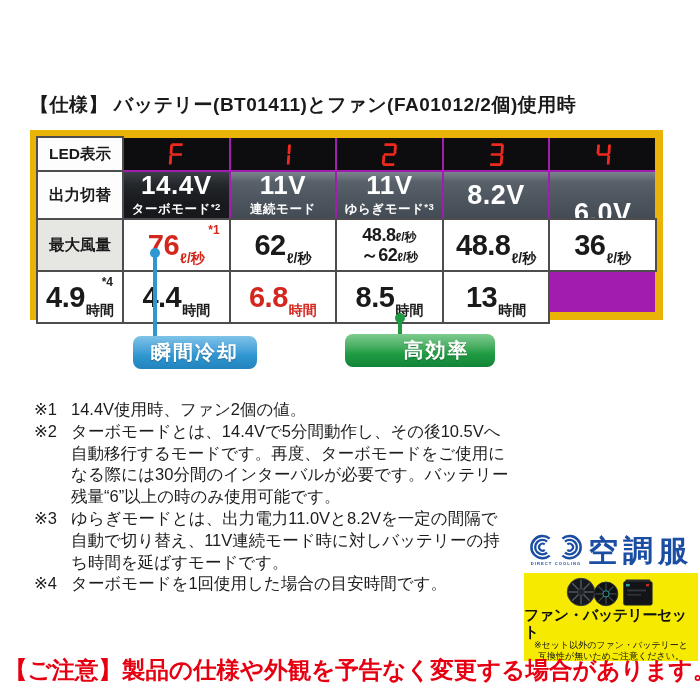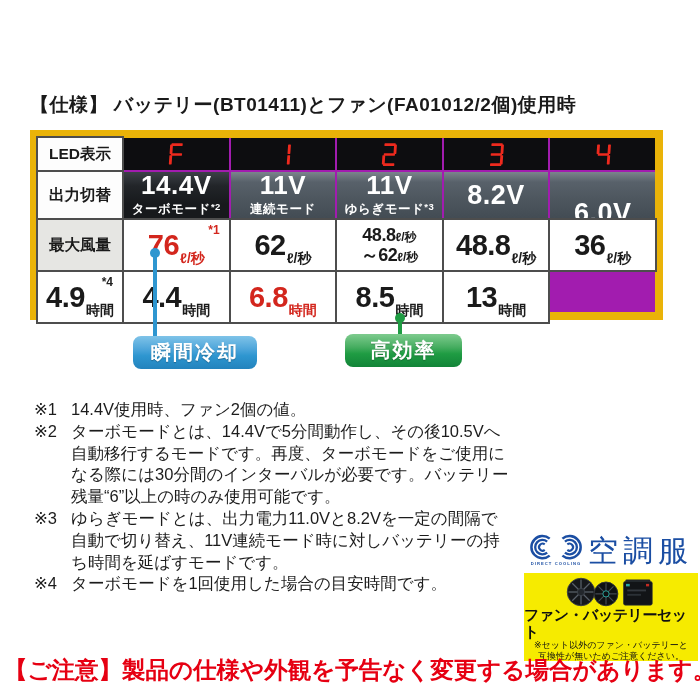--- a/index.html
+++ b/index.html
@@ -43,31 +43,31 @@
   .dot-blue{left:150px;top:248px;background:var(--badge_blue);}
   .vline-blue{left:153px;top:252px;height:88px;background:var(--badge_blue);}
   .dot-green{left:395px;top:313px;background:var(--badge_green);}
   .vline-green{left:398px;top:317px;height:20px;background:var(--badge_green);}
   .badge{position:absolute;z-index:5;border-radius:8px;display:flex;align-items:center;justify-content:center;
          color:#fff;font-weight:bold;font-size:20px;letter-spacing:2px;
          text-shadow:0 1px 1px rgba(0,0,0,.25);font-family:Liberation Mono, monospace;}
   .badge-blue{left:133px;top:336px;width:124px;height:33px;
     background:linear-gradient(180deg,var(--badge_blue_hi) 0%,#4da5da 40%,var(--badge_blue) 60%,#2383bd 100%);}
   .badge-green{left:345px;top:334px;width:117px;height:33px;
-    background:linear-gradient(180deg,var(--badge_green_hi) 0%,#46ad60 40%,var(--badge_green) 60%,#128438 100%);}
+    background:linear-gradient(180deg,var(--badge_green_hi) 0%,#46ad60 40%,var(--badge_green) 60%,#128438 100%);padding-left:33px;}
 
   
   .notes{position:absolute;left:34px;top:399px;width:480px;font-size:16.5px;line-height:21.8px;color:#1c1c1c;}
   .note{position:relative;padding-left:37px;}
   .note .marker{position:absolute;left:0;top:0;}
 
   
   .brand{position:absolute;left:524px;top:532px;width:174px;}
   .logo-row{display:flex;align-items:center;justify-content:center;gap:3px;height:38px;}
-  .logo-text{font-size:30px;font-weight:normal;color:var(--brand_blue);letter-spacing:5px;line-height:1;}
+  .logo-text{font-size:30px;font-weight:bold;color:var(--brand_blue);letter-spacing:5px;line-height:1;}
   .set-box{margin-top:3px;width:174px;height:88px;background:var(--box_yellow);
            display:flex;flex-direction:column;align-items:center;justify-content:flex-start;box-sizing:border-box;padding-top:4px;}
   .set-title{font-size:15px;font-weight:bold;color:#111;line-height:1.1;letter-spacing:-.5px;}
   .set-note{font-size:9px;line-height:10.5px;color:#111;text-align:center;font-weight:normal;}
 
   
   .warning{position:absolute;left:4px;top:654px;font-size:23.5px;font-weight:bold;
            color:var(--warning_red);white-space:nowrap;}
 </style>
 </head>

